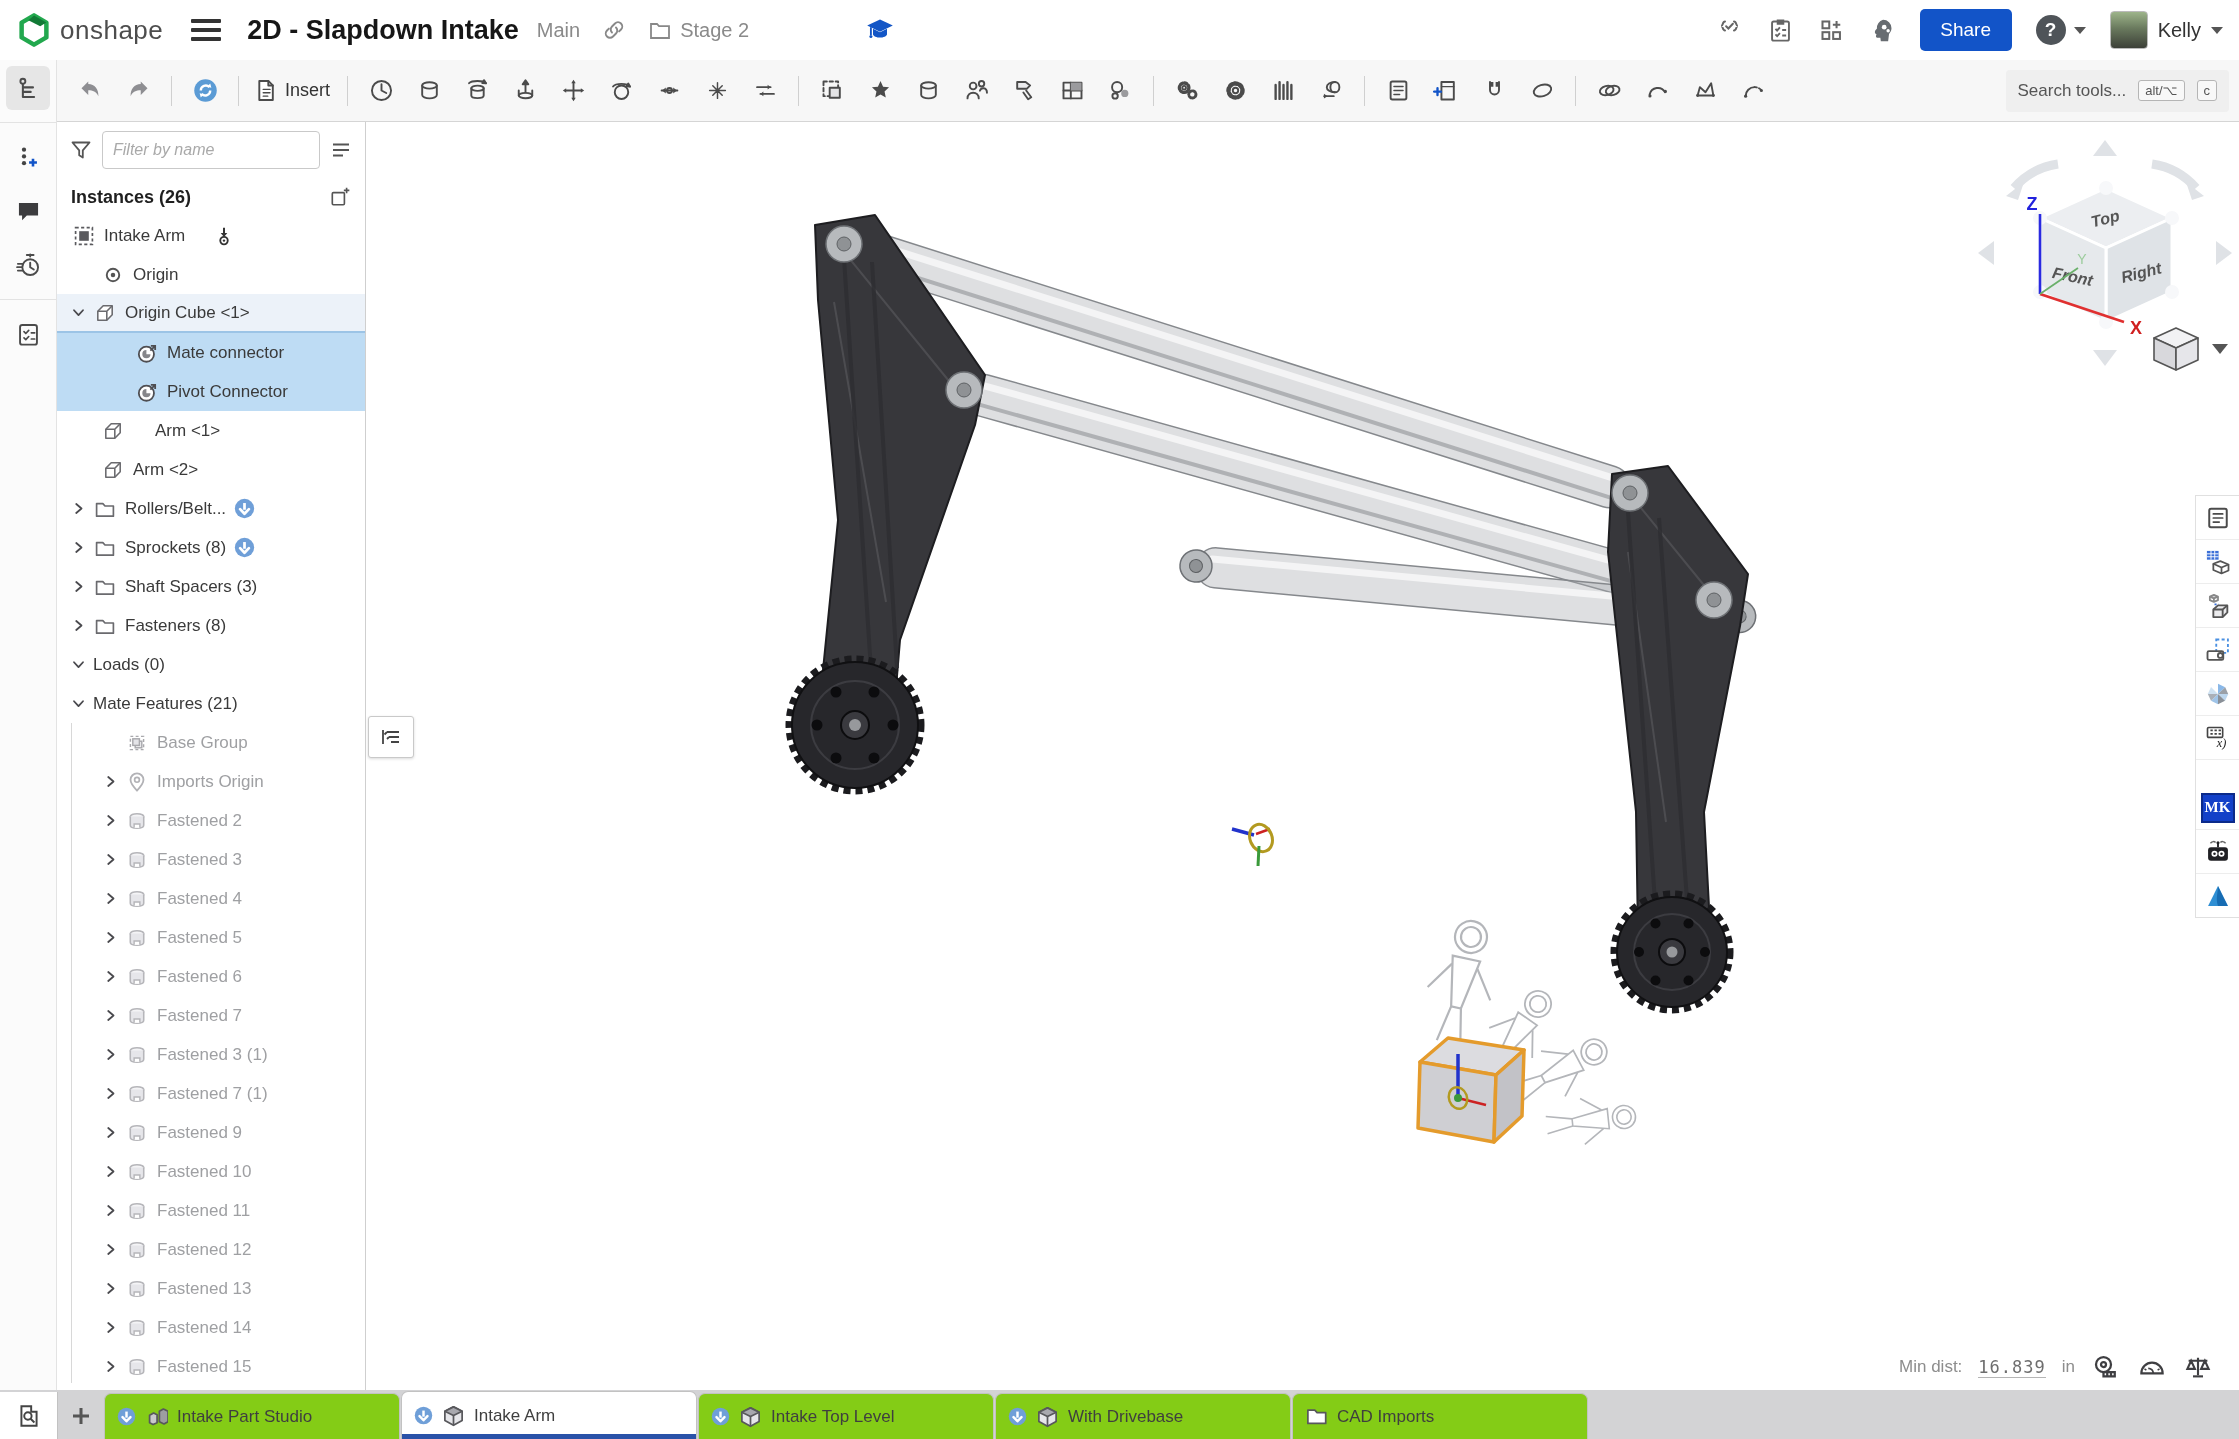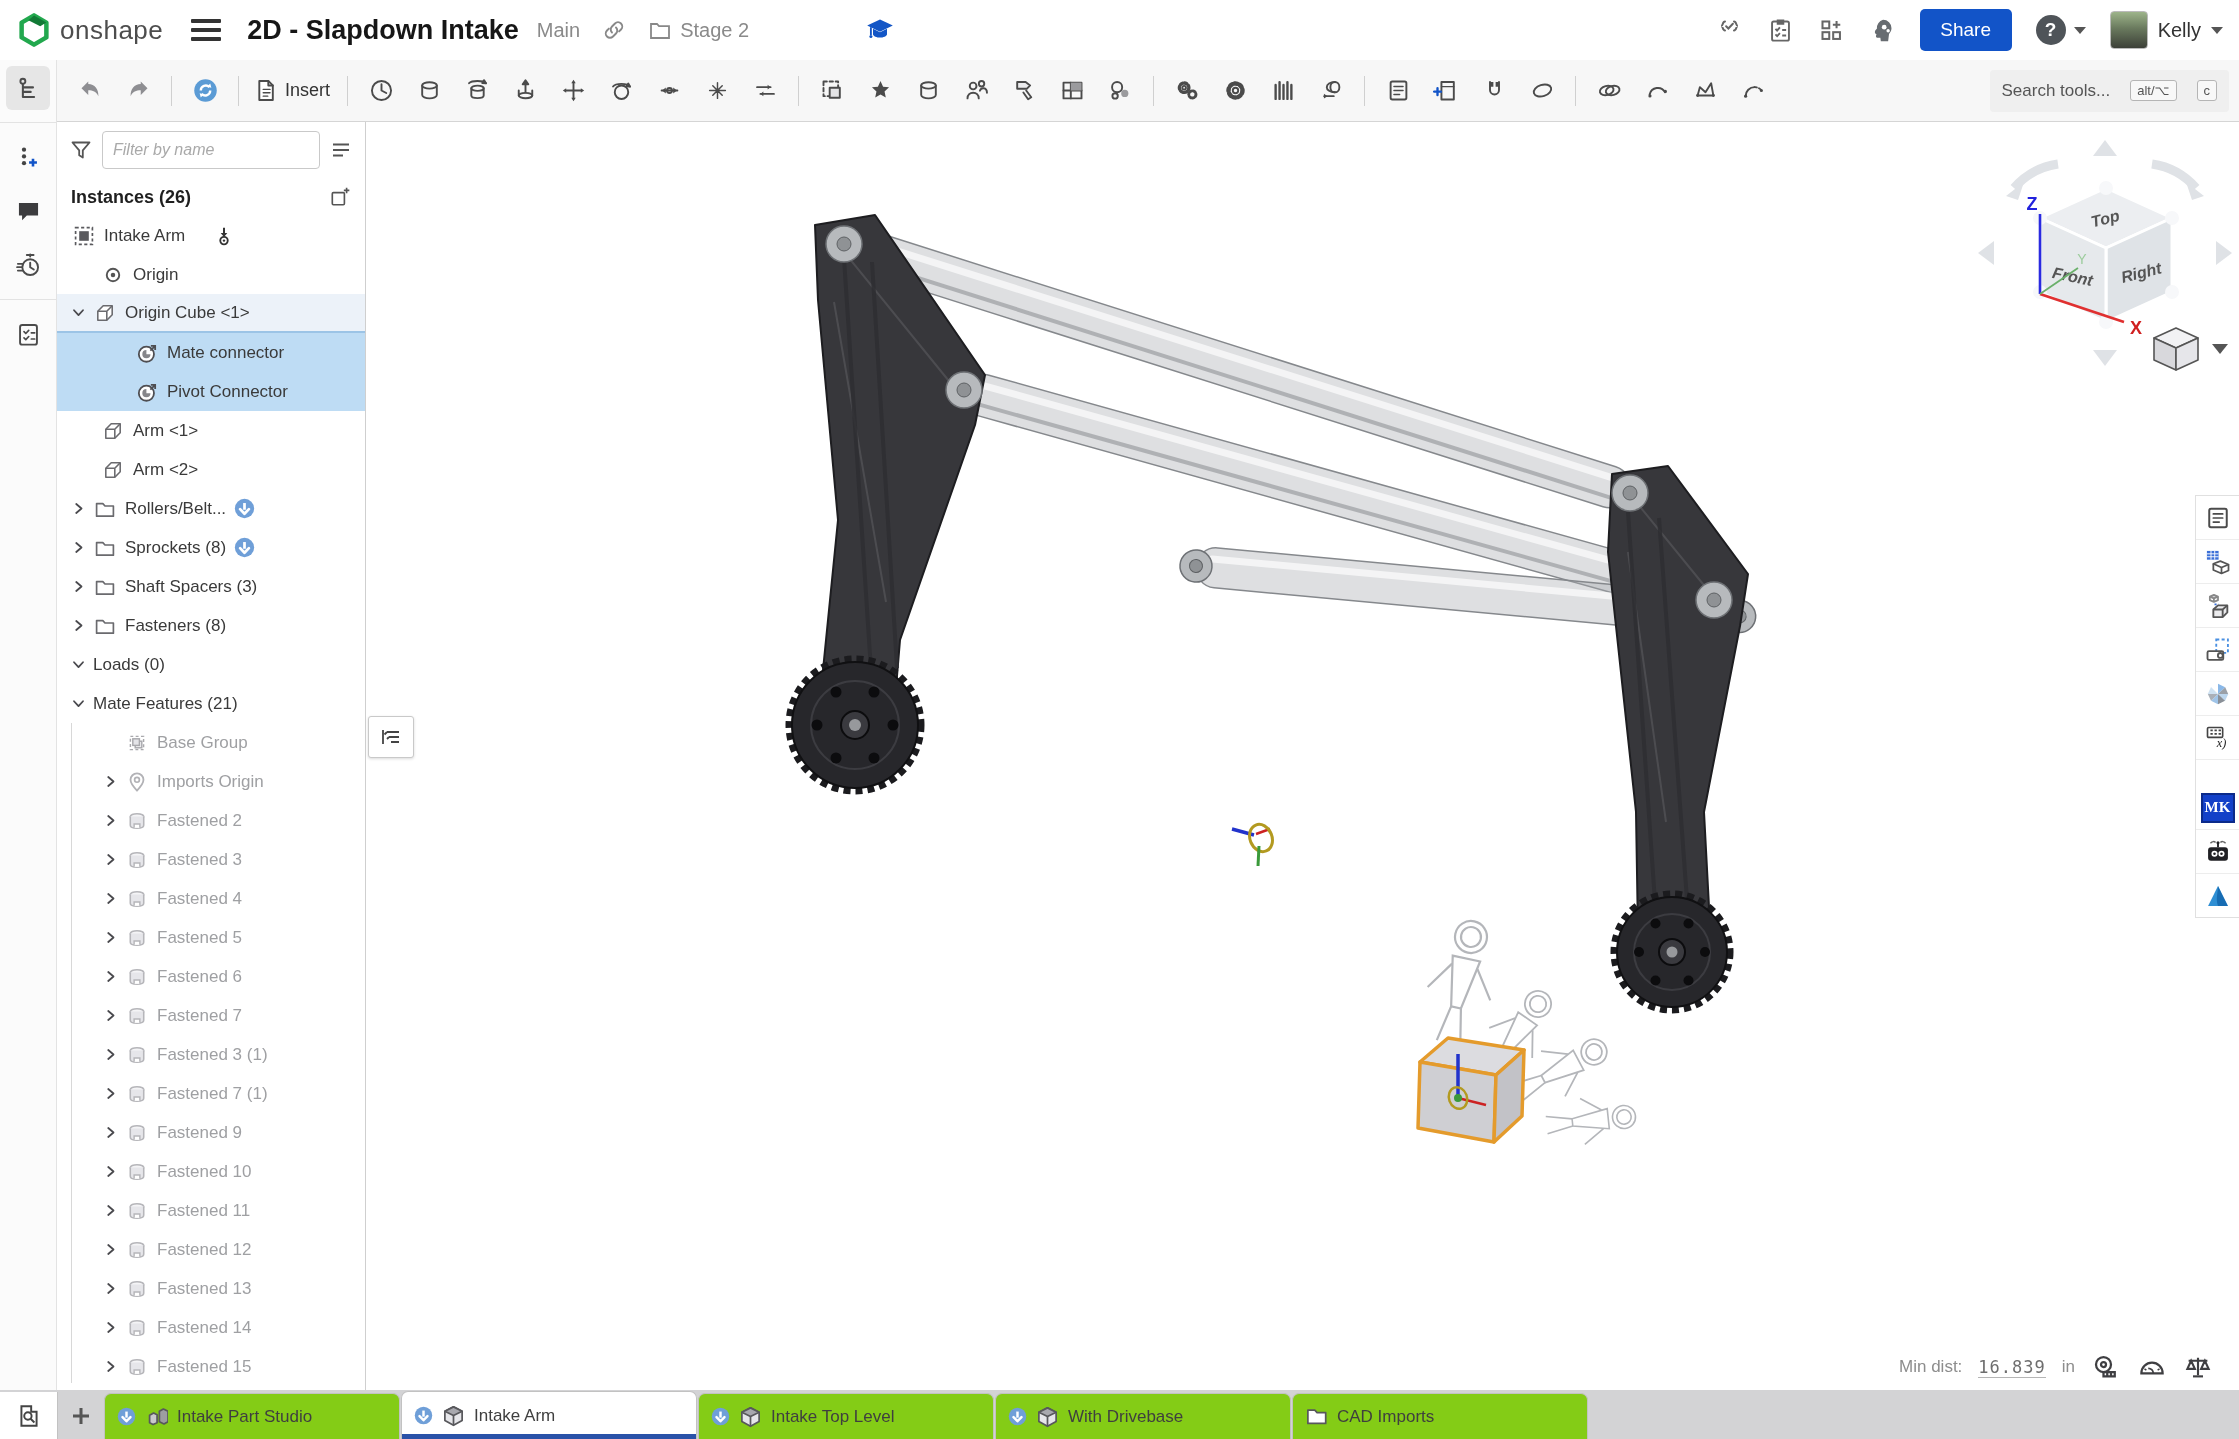--- a/index.html
+++ b/index.html
@@ -27,21 +27,21 @@
   .user-name{font-size:20px;color:#333}
 
   
   #toolbar{position:absolute;left:57px;top:60px;width:2182px;height:62px;background:#f7f7f7;
            border-bottom:1px solid #d5d5d5;display:flex;align-items:center;padding:0 10px;box-sizing:border-box}
   #toolbar-tools{display:flex;align-items:center;gap:2px;height:100%}
   .tool{min-width:40px;height:46px;border-radius:4px;display:flex;align-items:center;justify-content:center;cursor:pointer;padding:0 3px}
   .tool svg{width:27px;height:27px}
   .tool-label{font-size:18px;color:#333;margin-left:6px;margin-right:4px}
   .tsep{width:1px;height:30px;background:#d0d0d0;margin:0 8px}
-  #search-tools{margin-left:auto;display:flex;align-items:center;gap:20px;background:#efefef;
+  #search-tools{margin-left:auto;display:flex;align-items:center;gap:12px;background:#efefef;
                 border-radius:4px;height:42px;padding:0 12px;cursor:pointer}
   #search-tools .st-label{font-size:17px;color:#555}
   .key-badge{border:1px solid #b5b5b5;background:#f8f8f8;border-radius:3px;font-size:13px;color:#555;padding:2px 6px}
 
   
   #leftrail{position:absolute;left:0;top:60px;width:57px;height:1330px;background:#fbfbfb;
             border-right:1px solid #e3e3e3;display:flex;flex-direction:column;align-items:center;padding-top:6px;box-sizing:border-box}
   .rail-btn{width:44px;height:44px;border-radius:6px;display:flex;align-items:center;justify-content:center;cursor:pointer;margin-bottom:10px}
   .rail-btn.active{background:#e6e6e6}
   .rail-btn svg{width:27px;height:27px}
@@ -565,21 +565,21 @@
         <span class="rlabel">Mate connector</span>
       </div>
       <div class="row sel" style="padding-left: 78px;">
         <svg class="ticon" viewBox="0 0 20 20">
           <circle cx="9.5" cy="11" r="6.3" fill="#fff" stroke="#4e4e52" stroke-width="1.5"></circle>
           <path d="M9.5 7.6A3.4 3.4 0 1 0 12.9 11H9.5z" fill="#86868a"></path>
           <path d="M12.8 8l3.8-3.8M16.8 7.6V4H13.2" fill="none" stroke="#4e4e52" stroke-width="1.5"></path>
         </svg>
         <span class="rlabel">Pivot Connector</span>
       </div>
-      <div class="row" style="padding-left: 44px;">
+      <div class="row" style="padding-left: 44px; gap: 22px;">
         <svg class="ticon" viewBox="0 0 20 20">
           <path d="M4 8.5l4.5-4.5H16v7.5L11.5 16H4z" fill="#fff" stroke="#6a6a6e" stroke-width="1.3" stroke-linejoin="round"></path>
           <path d="M4 8.5h7.5V16M11.5 8.5L16 4" fill="none" stroke="#6a6a6e" stroke-width="1.3"></path>
         </svg>
         <span class="rlabel">Arm &lt;1&gt;</span>
       </div>
       <div class="row" style="padding-left: 44px;">
         <svg class="ticon" viewBox="0 0 20 20">
           <path d="M4 8.5l4.5-4.5H16v7.5L11.5 16H4z" fill="#fff" stroke="#6a6a6e" stroke-width="1.3" stroke-linejoin="round"></path>
           <path d="M4 8.5h7.5V16M11.5 8.5L16 4" fill="none" stroke="#6a6a6e" stroke-width="1.3"></path>

